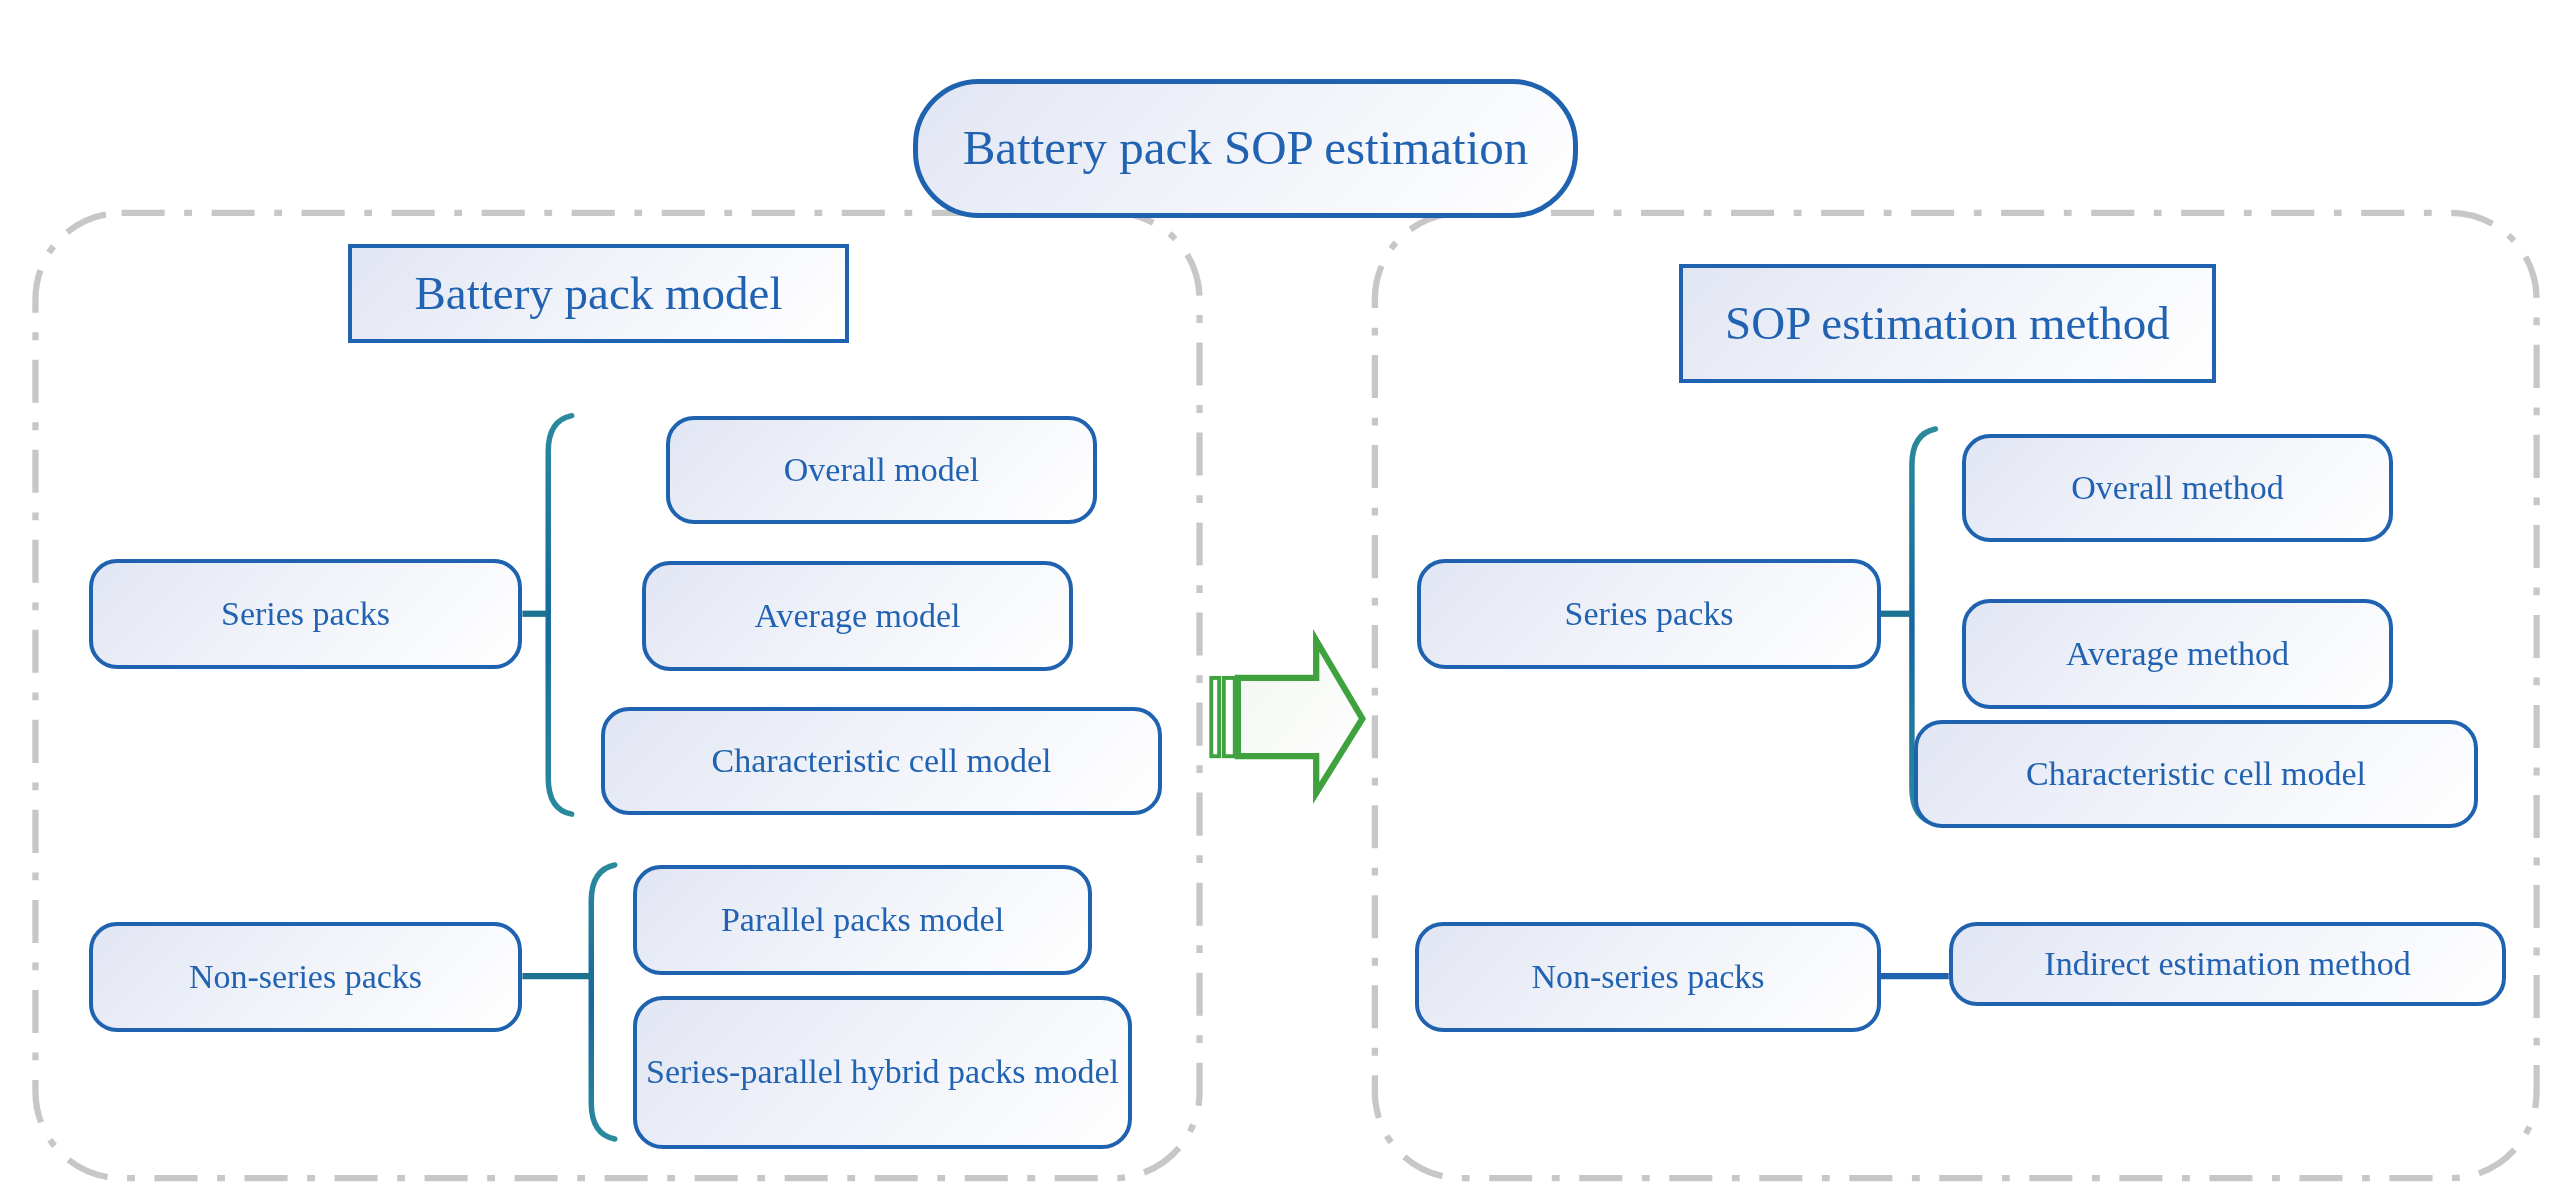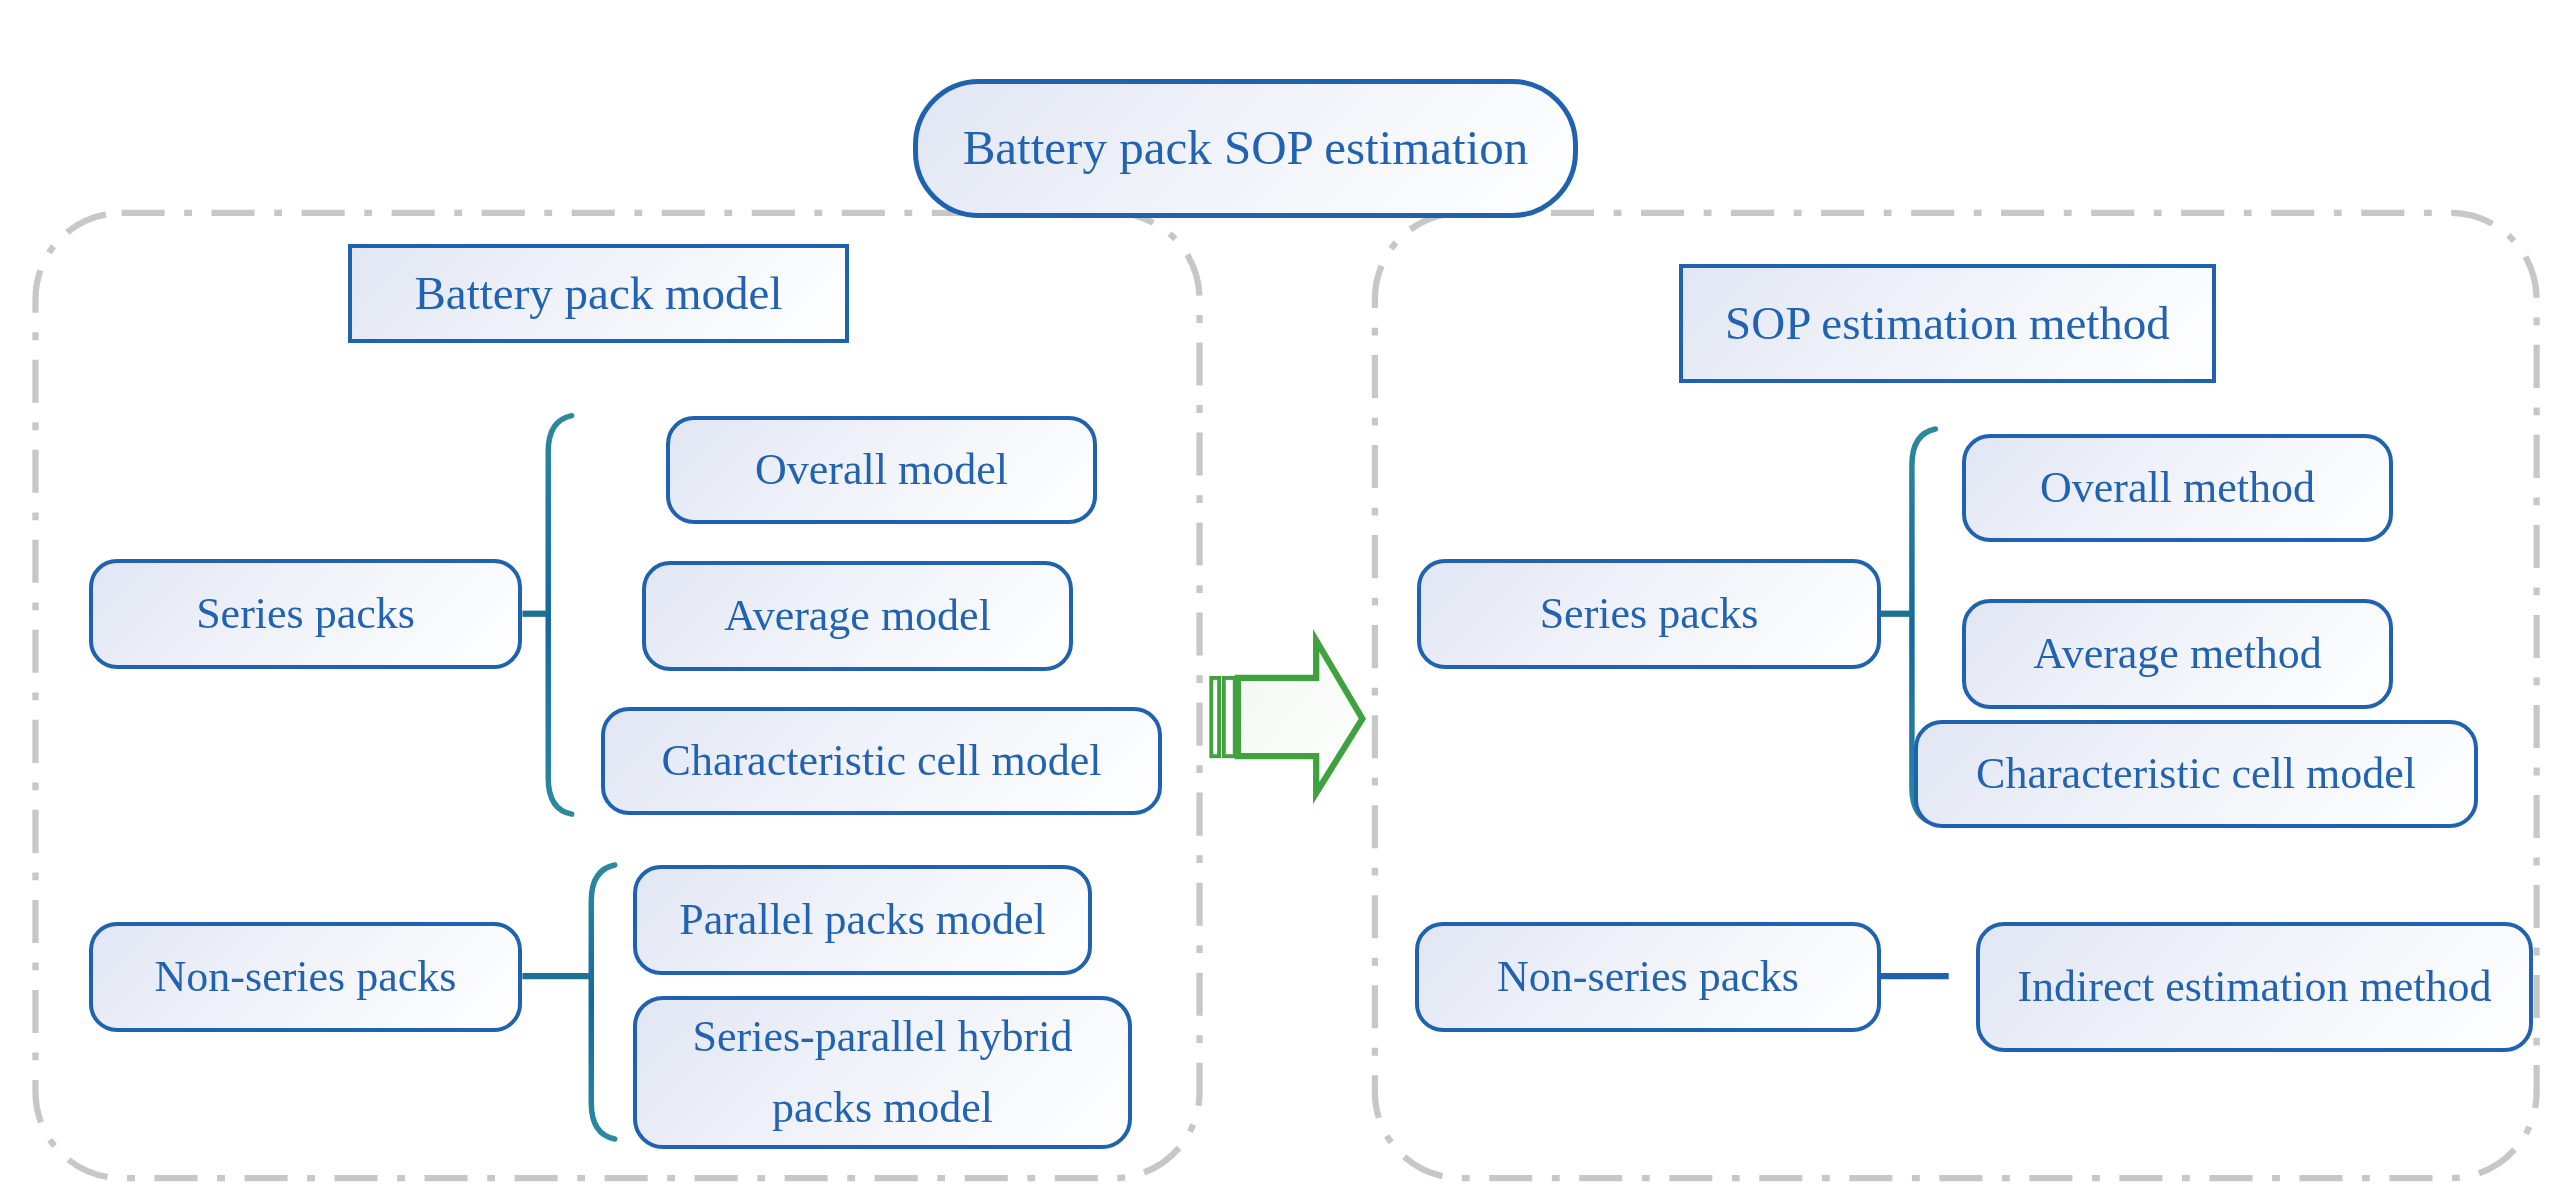--- a/index.html
+++ b/index.html
@@ -11,21 +11,21 @@
   svg.layer{position:absolute;left:0;top:0;width:2576px;height:1204px;}
 
   .node{
     position:absolute;
     box-sizing:border-box;
     border:4.7px solid #1f63b0;
     background:linear-gradient(135deg,#e2e6f3 0%,#eef1f8 40%,#ffffff 100%);
     color:#2163b2;
     display:flex;align-items:center;justify-content:center;
     text-align:center;
-    font-size:44px;line-height:1.2;
+    font-size:34px;line-height:1.2;
     padding:0 7.8px;
   }
   .rounded{border-radius:28px;}
   .pill{border-radius:66px;border-width:5.5px;font-size:49px;margin-top:44px;}
   .header{font-size:47px;border-radius:0;}
 
   
   #title-box{left:913px;top:35px;width:665px;height:139px;}
 
   
@@ -40,21 +40,21 @@
   #l-nonseries{left:89px;top:922px;width:433px;height:110px;}
   #l-parallel{left:633px;top:857px;width:459px;height:110px;margin-top:8px;}
   #l-hybrid{left:633px;top:996px;width:499px;height:153px;line-height:1.6;border-radius:30px;}
 
   
   #r-series{left:1417px;top:559px;width:464px;height:110px;}
   #r-overall{left:1962px;top:434px;width:431px;height:108px;text-align:right;}
   #r-average{left:1962px;top:579px;width:431px;height:110px;margin-top:20px;}
   #r-characteristic{left:1914px;top:720px;width:564px;height:108px;}
   #r-nonseries{left:1415px;top:922px;width:466px;height:110px;}
-  #r-indirect{left:1949px;top:922px;width:557px;height:130px;margin-left:27px;}
+  #r-indirect{left:1949px;top:922px;width:557px;height:84px;}
 </style>
 </head>
 <body>
 
 <div id="canvas">
 
   <svg class="layer" viewBox="0 0 3290 1538" aria-hidden="true">
     <defs>
       <linearGradient id="arrowFill" x1="0" y1="0" x2="1" y2="1">
         <stop offset="0" stop-color="#f2f6f1"></stop>

